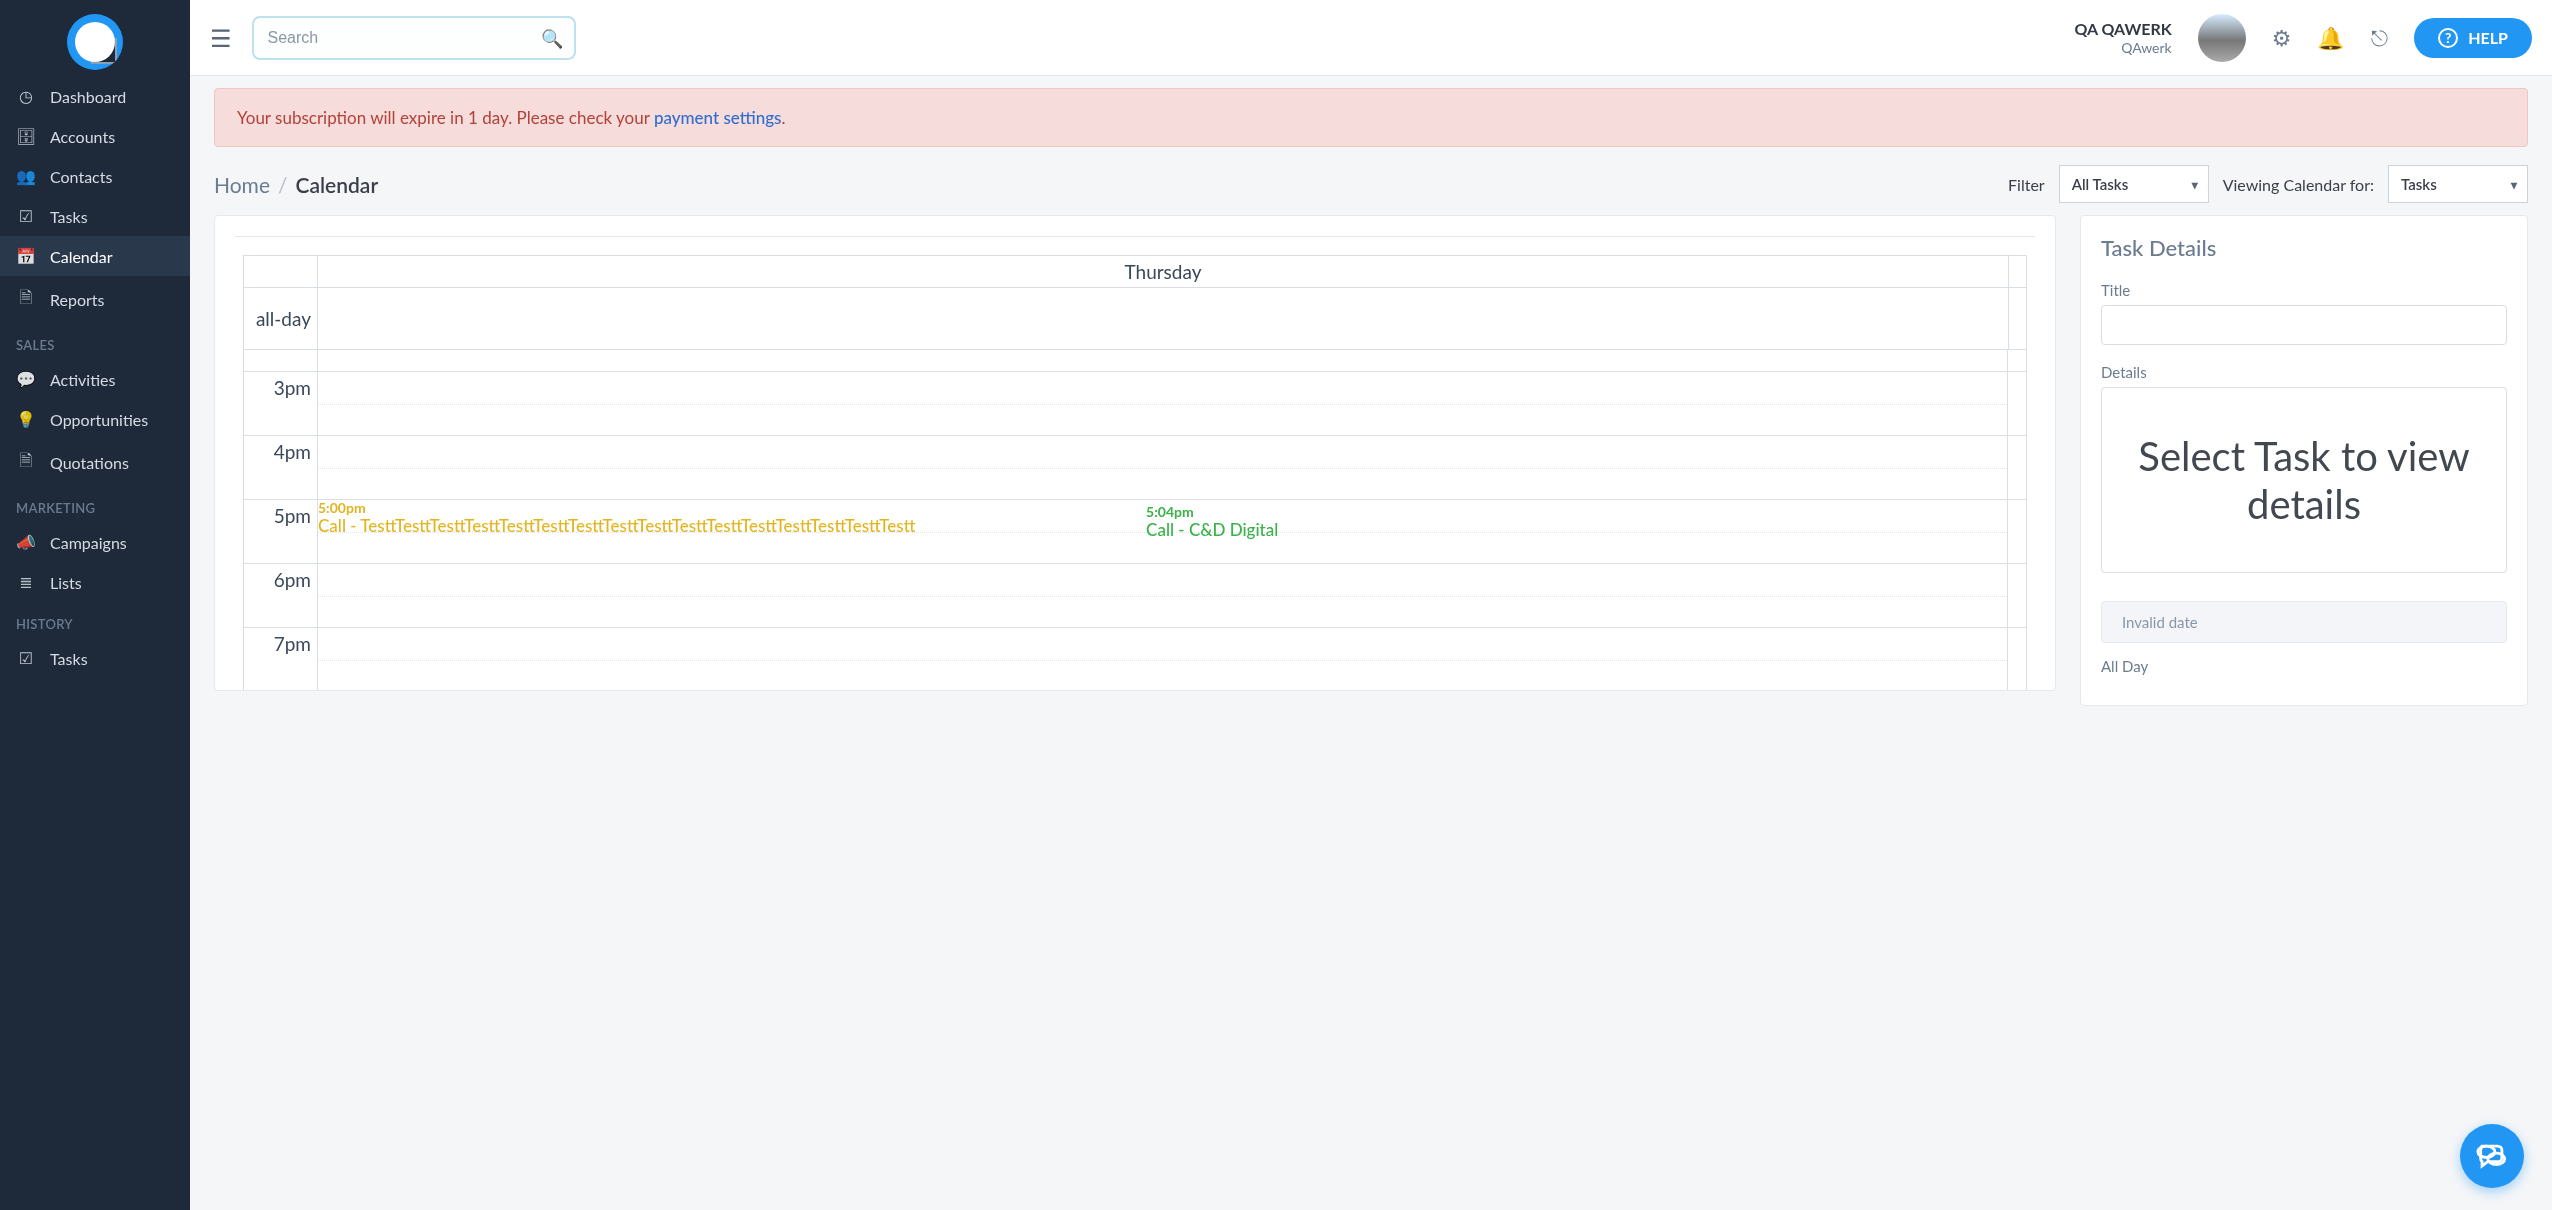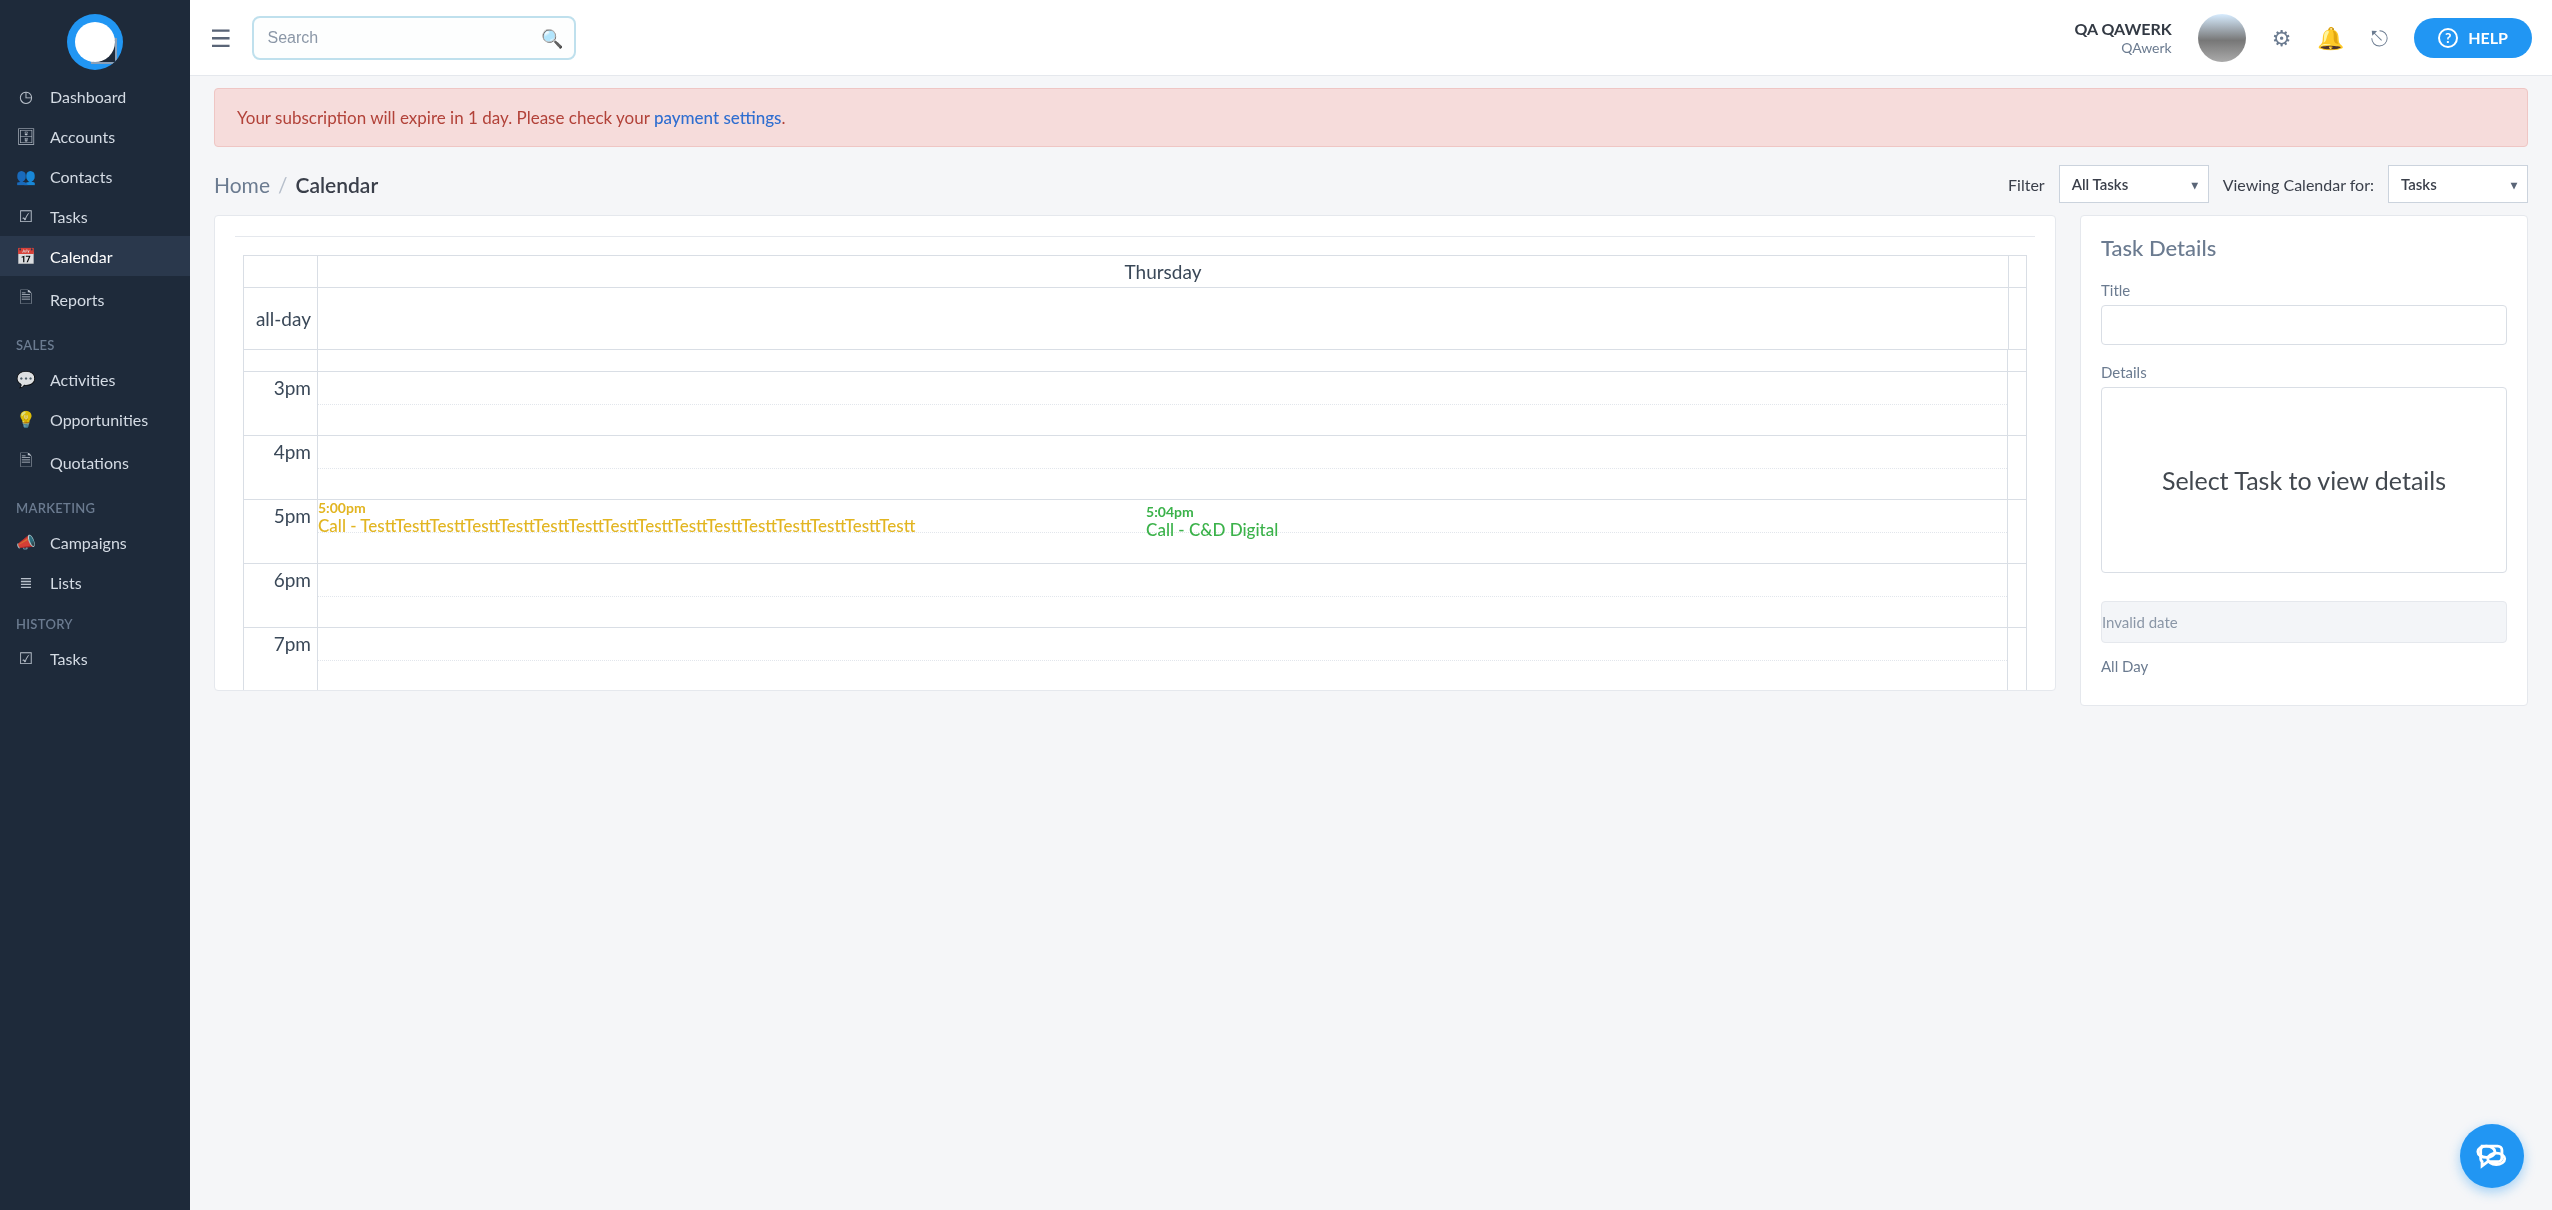--- a/index.html
+++ b/index.html
@@ -90,22 +90,22 @@
   .event .etime { font-size:14px; font-weight:700; display:block; line-height:1.1;}
   .event .etitle { font-size:17px; font-weight:500; display:block;}
   .event.gold .etime, .event.gold .etitle { color:#e2b521; }
   .event.green .etime, .event.green .etitle { color:#3bb24a; }
 
   
   .details-panel { width:448px; background:#fff; border:1px solid #e5e8ed; border-radius:4px; padding:18px 20px 24px;}
   .details-panel h3 { font-size:22px; font-weight:500; color:#6b7b90; margin-bottom:20px;}
   .form-label { font-size:15px; color:#6b7b90; margin-bottom:6px; display:block;}
   .form-input { width:100%; height:40px; border:1px solid #d9dee5; border-radius:4px; padding:0 10px; font-size:15px; margin-bottom:18px; background:#fff;}
-  .details-box { width:100%; height:186px; border:1px solid #d9dee5; border-radius:4px; display:flex; align-items:center; justify-content:center; color:#42484f; font-size:25px; font-weight:400; text-align:center; margin-bottom:28px;}
-  .readonly { width:100%; height:42px; border:1px solid #e5e8ed; background:#f3f5f8; border-radius:4px; display:flex; align-items:center; padding:0 0; color:#8b97a7; font-size:15px; margin-bottom:14px;}
+  .details-box { width:100%; height:186px; border:1px solid #d9dee5; border-radius:4px; display:flex; align-items:center; justify-content:center; color:#42484f; font-size:40px; font-weight:400; text-align:center; margin-bottom:28px;}
+  .readonly { width:100%; height:42px; border:1px solid #e5e8ed; background:#f3f5f8; border-radius:4px; display:flex; align-items:center; padding:0 20px; color:#8b97a7; font-size:15px; margin-bottom:14px;}
 
   
   .chat-bubble { position:fixed; right:28px; bottom:22px; width:64px; height:64px; border-radius:50%; background:#2196f3; display:flex; align-items:center; justify-content:center; color:#fff; box-shadow:0 4px 12px rgba(33,150,243,0.4); cursor:pointer;}
   .chat-bubble svg { width:34px; height:34px; }
 
   
   .i { font-style:normal; display:inline-block;}
 </style>
 </head>
 <body>

